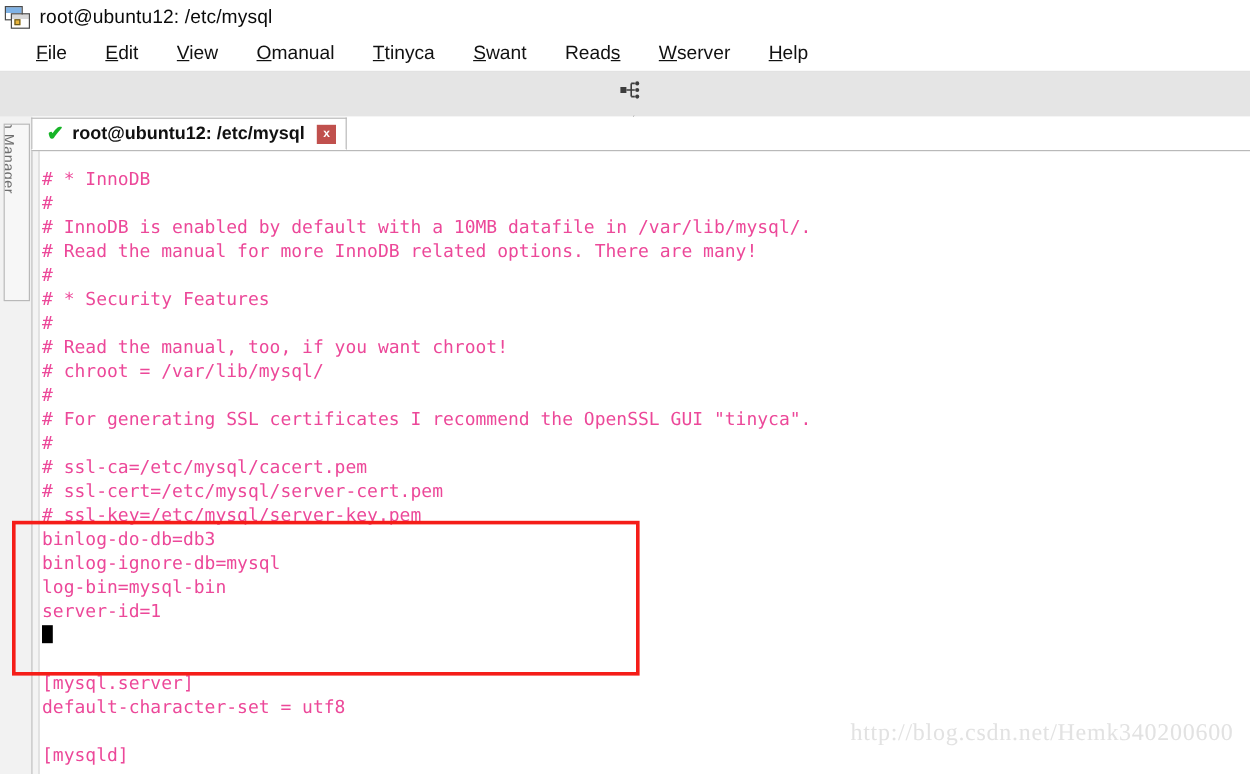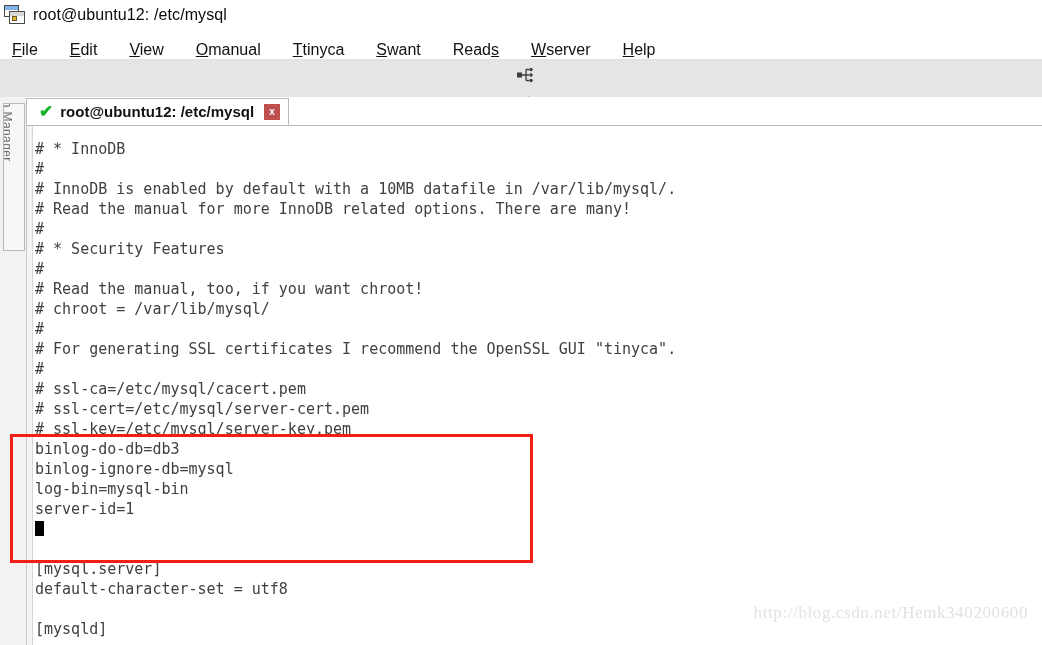--- a/index.html
+++ b/index.html
@@ -57,22 +57,22 @@
   .title-text {
     font-size: 16px;
     color: #0b0b0b;
     letter-spacing: .1px;
   }
 
   
   .menubar {
     height: 29px;
     display: flex;
-    align-items: flex-end;
-    padding-left: 12px;
+    align-items: center;
+    padding-left: 30px;
     background: #ffffff;
     border-bottom: 1px solid #e2e2e2;
   }
   .menu-item {
     font-size: 16px;
     color: #111111;
     margin-right: 32px;
     cursor: default;
     white-space: nowrap;
   }
@@ -221,21 +221,21 @@
     background: #f4f4f4;
   }
   .term-lines {
     position: absolute;
     left: 9px;
     top: 14px;
     right: 0;
     font-family: "DejaVu Sans Mono", "Liberation Mono", monospace;
     font-size: 15px;
     line-height: 20px;
-    color: #404040;
+    color: #ec4899;
     white-space: pre;
   }
   .term-lines .line { height: 20px; }
   .cursor-block {
     display: inline-block;
     width: 9px;
     height: 15px;
     background: #000000;
     vertical-align: -2px;
   }
@@ -252,21 +252,21 @@
     z-index: 5;
     pointer-events: none;
   }
 
   
   .watermark {
     position: absolute;
     right: 14px;
     bottom: 22px;
     font-family: "Liberation Serif", serif;
-    font-size: 17px;
+    font-size: 20px;
     color: #e2e2e2;
     letter-spacing: .6px;
     white-space: nowrap;
     z-index: 6;
   }
 
   svg { display: block; }
 </style>
 </head>
 <body>

